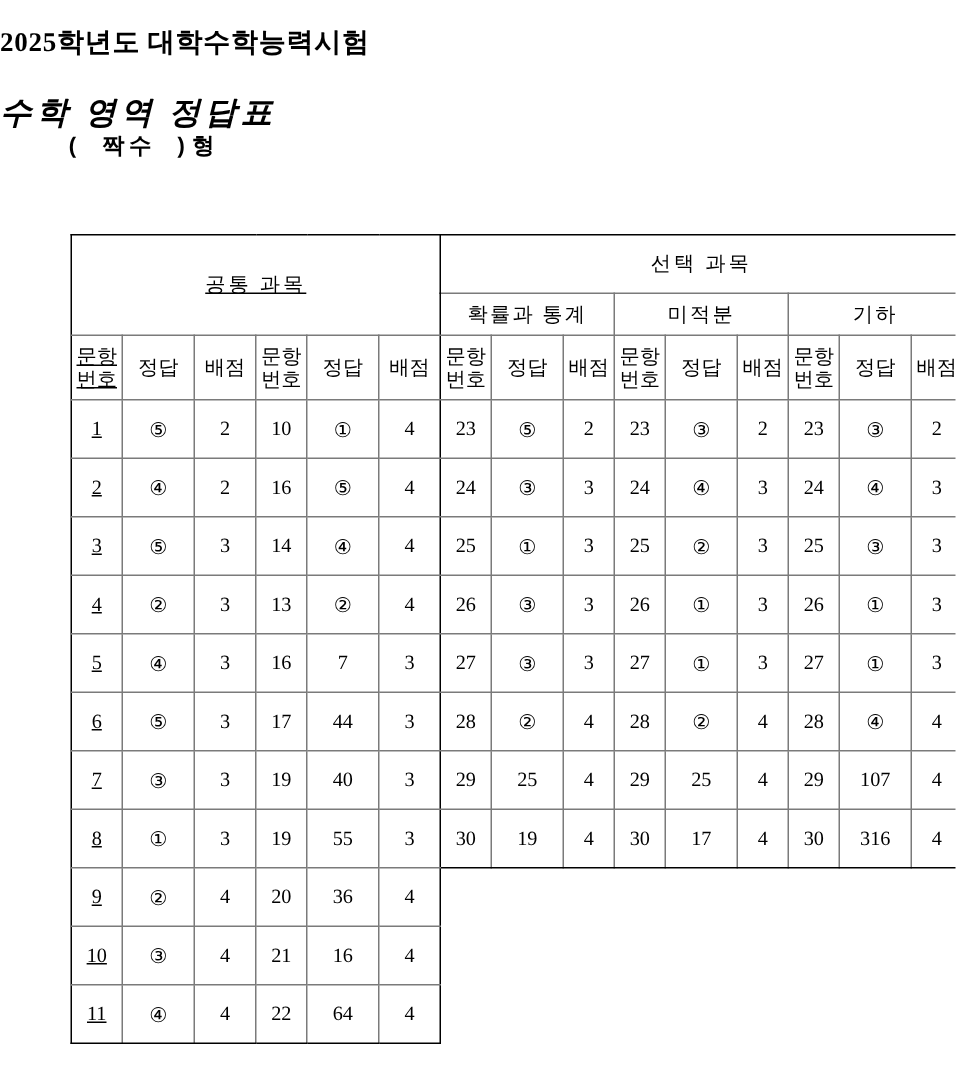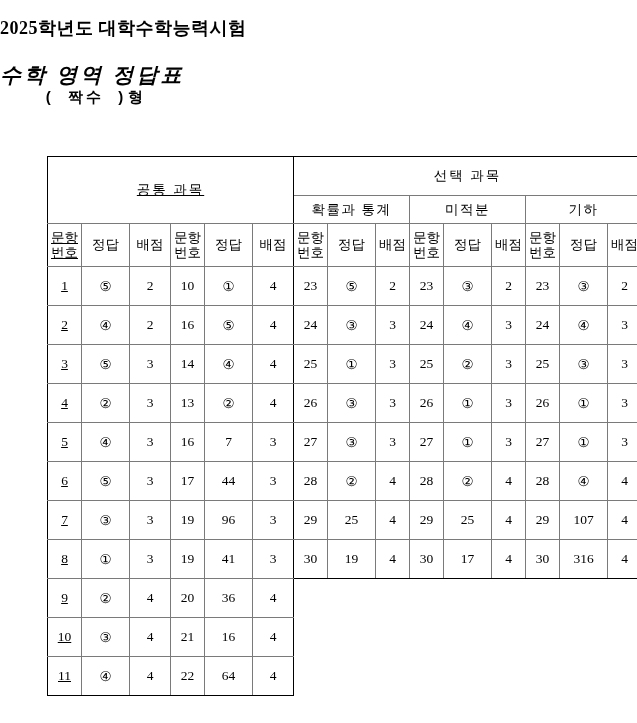--- a/index.html
+++ b/index.html
@@ -286,38 +286,38 @@
           <td class="pts">4</td>
           <td class="num">28</td>
           <td class="ans">④</td>
           <td class="pts bd-r-thick">4</td>
         </tr>
         <tr class="data-row">
           <td class="num bd-l-thick">7</td>
           <td class="ans">③</td>
           <td class="pts">3</td>
           <td class="num">19</td>
-          <td class="ans">96</td>
+          <td class="ans">40</td>
           <td class="pts bd-r-thick">3</td>
           <td class="num">29</td>
           <td class="ans">25</td>
           <td class="pts">4</td>
           <td class="num">29</td>
           <td class="ans">25</td>
           <td class="pts">4</td>
           <td class="num">29</td>
           <td class="ans">107</td>
           <td class="pts bd-r-thick">4</td>
         </tr>
         <tr class="data-row">
           <td class="num bd-l-thick">8</td>
           <td class="ans">①</td>
           <td class="pts">3</td>
           <td class="num">19</td>
-          <td class="ans">41</td>
+          <td class="ans">55</td>
           <td class="pts bd-r-thick">3</td>
           <td class="num bd-b-thick">30</td>
           <td class="ans bd-b-thick">19</td>
           <td class="pts bd-b-thick">4</td>
           <td class="num bd-b-thick">30</td>
           <td class="ans bd-b-thick">17</td>
           <td class="pts bd-b-thick">4</td>
           <td class="num bd-b-thick">30</td>
           <td class="ans bd-b-thick">316</td>
           <td class="pts bd-r-thick bd-b-thick">4</td>

